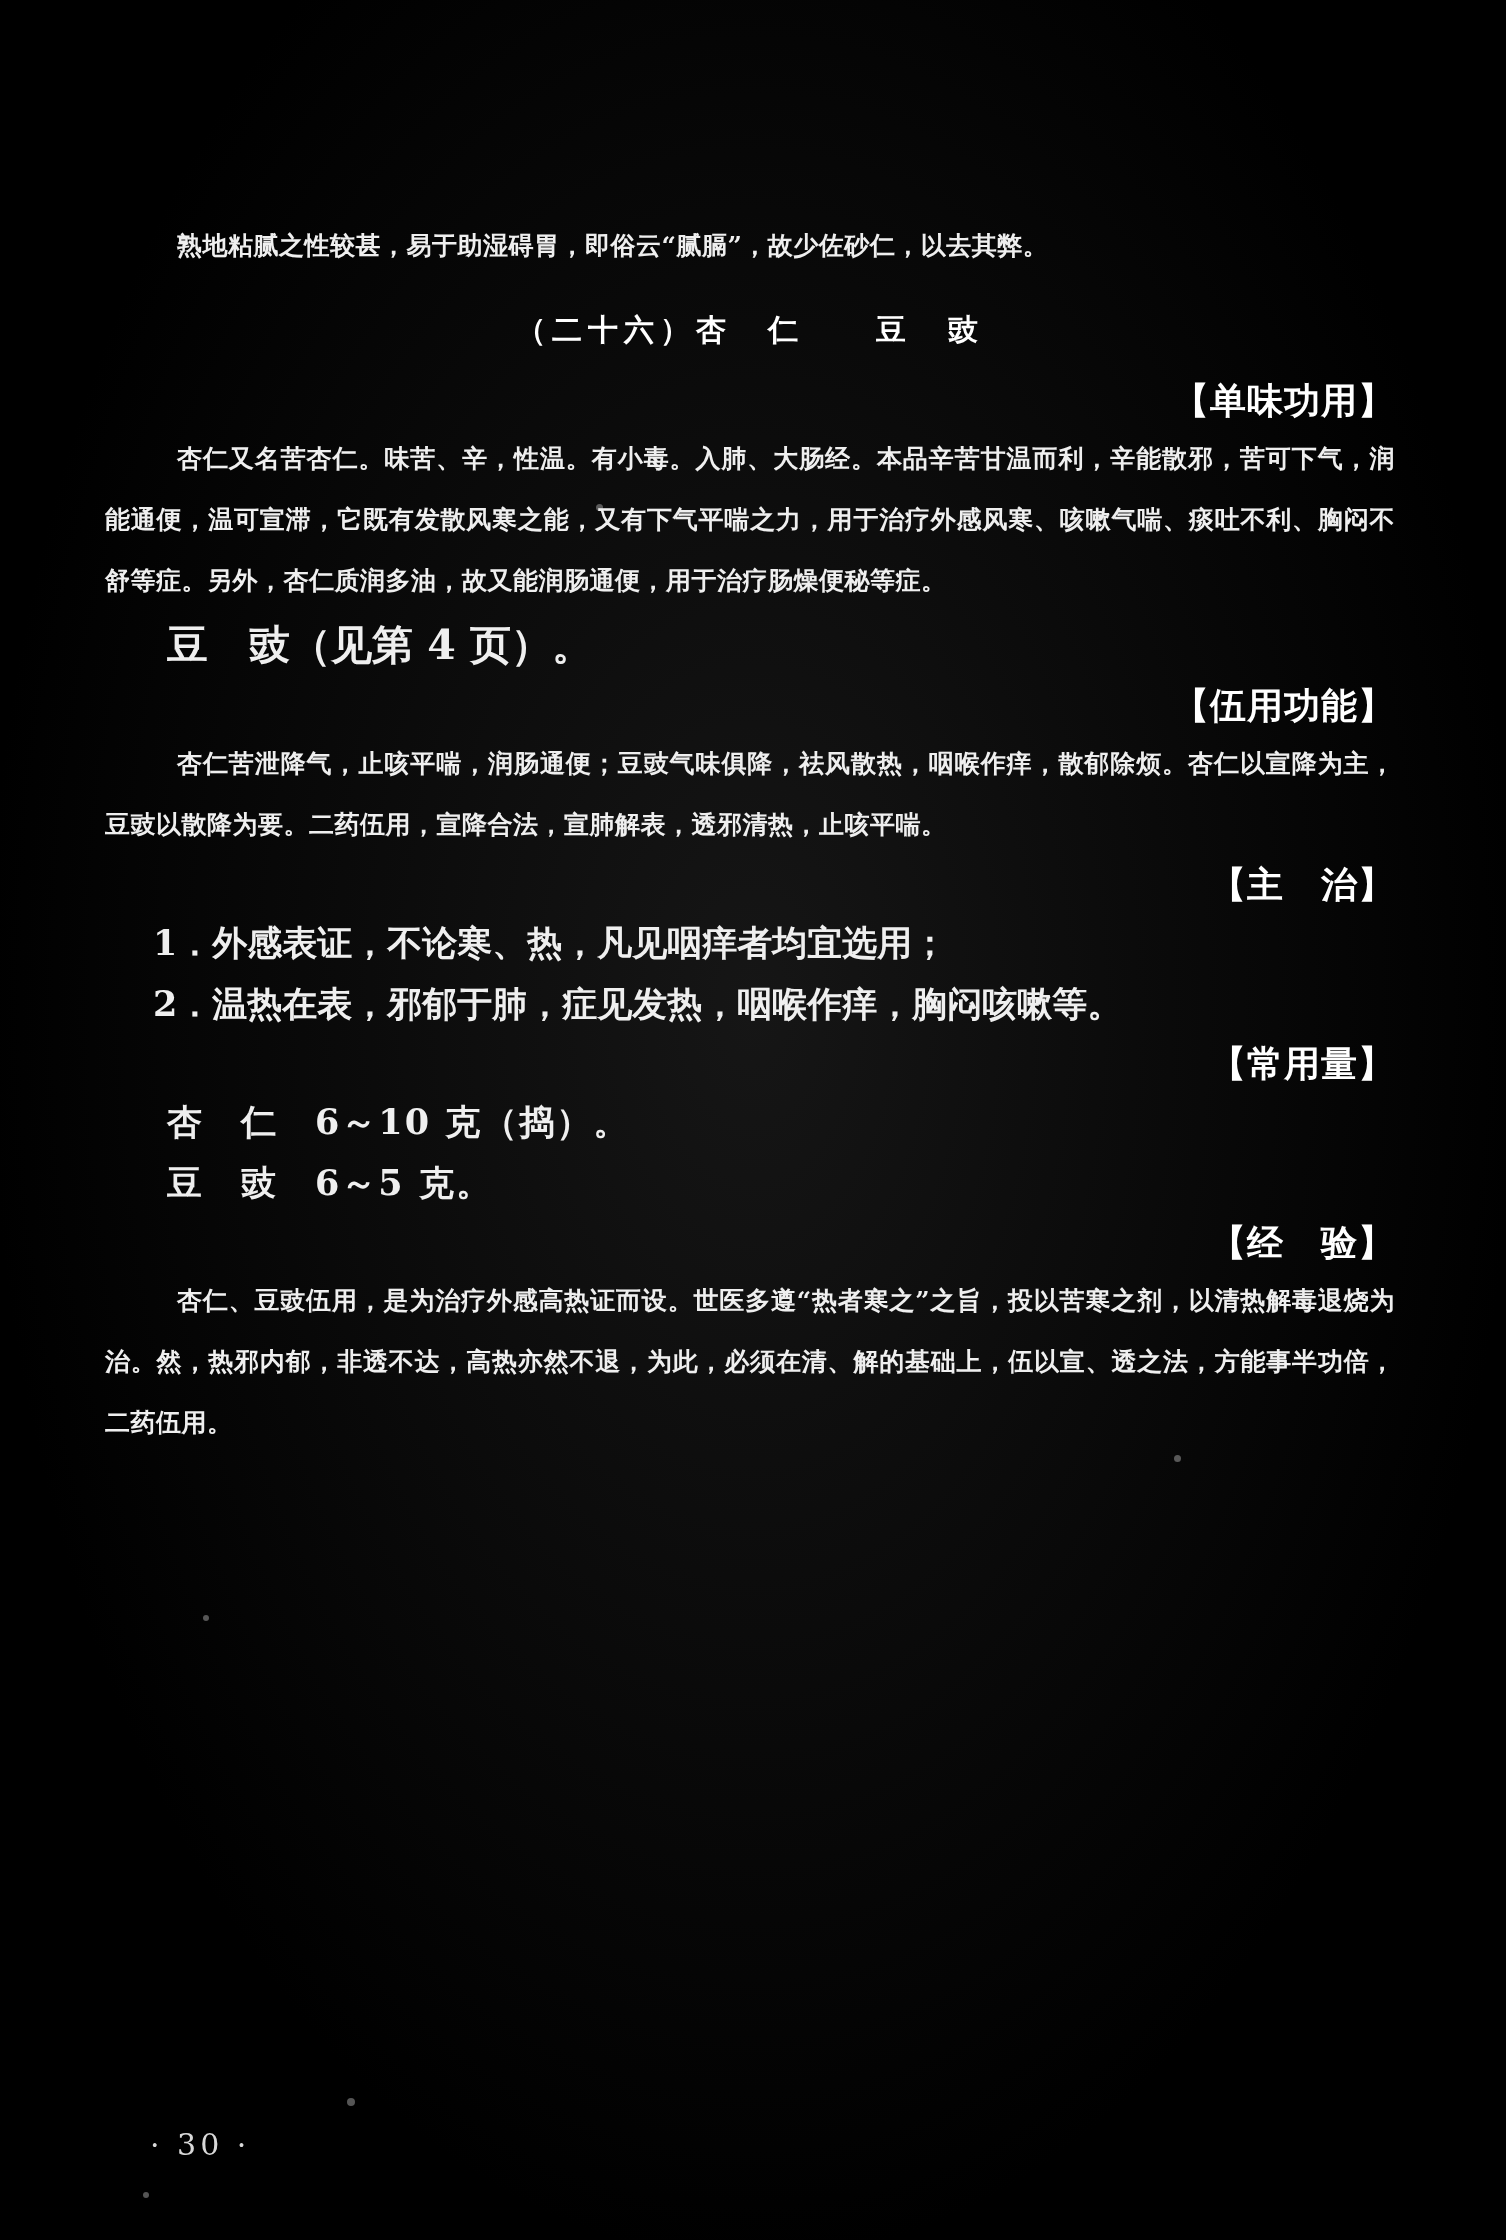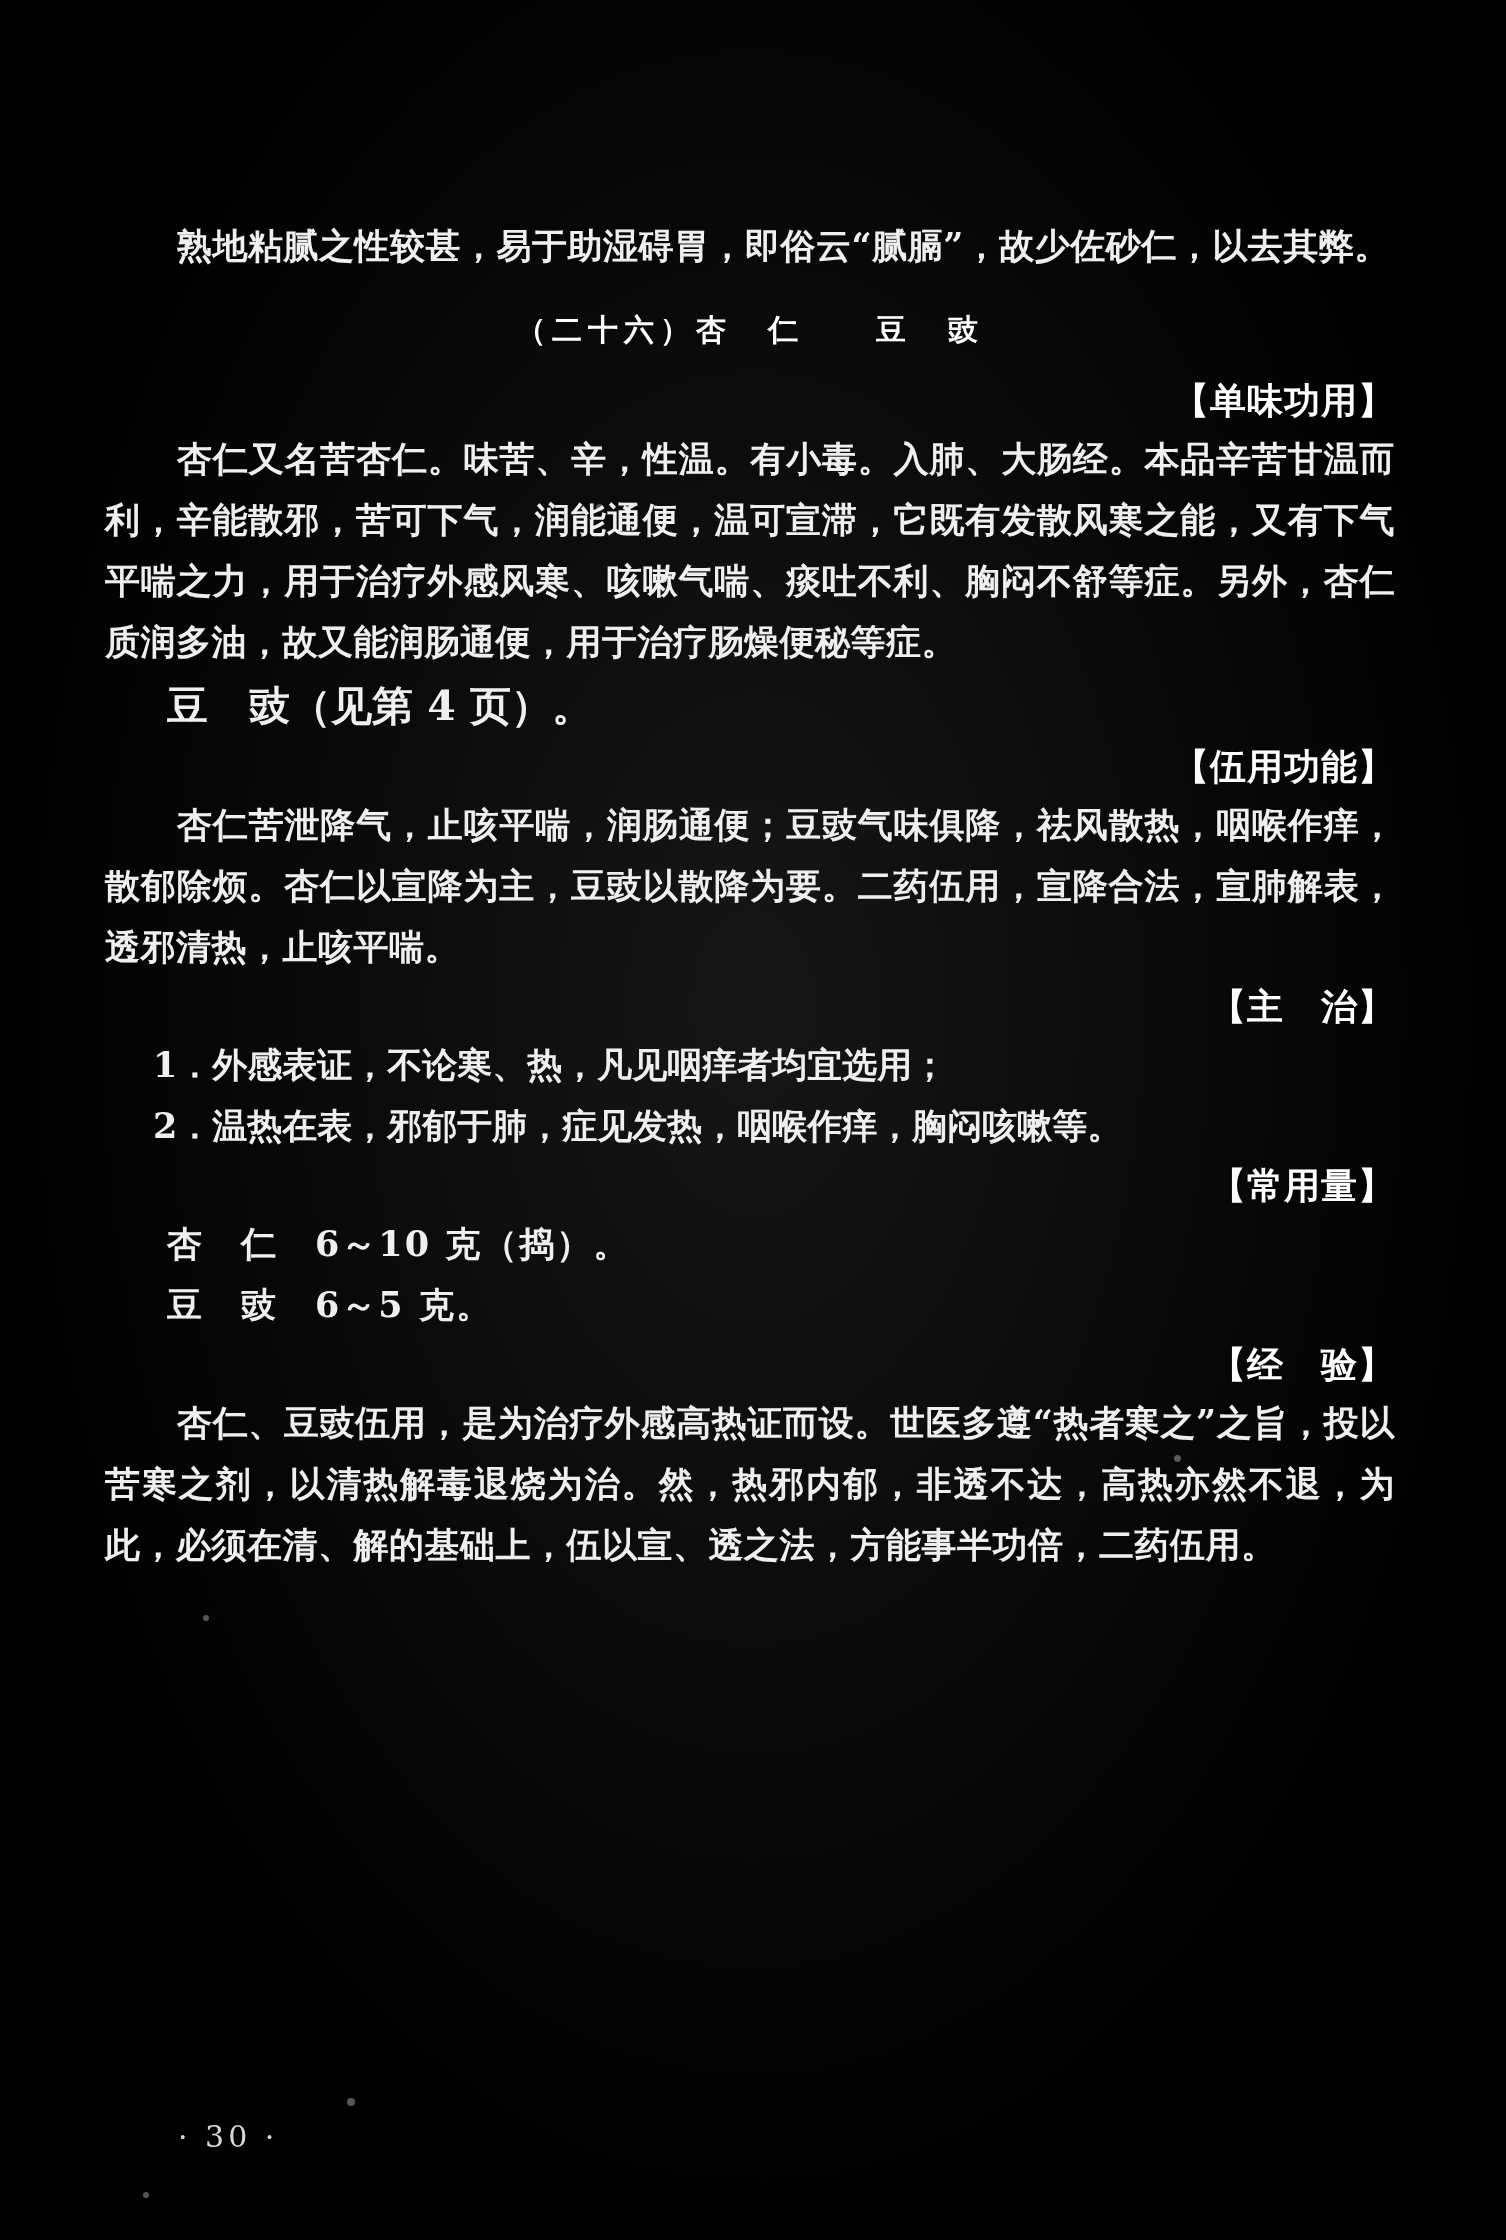--- a/index.html
+++ b/index.html
@@ -38,21 +38,21 @@
     top: 215px;
     width: 1290px;
   }
 
   p, div.line {
     margin: 0;
   }
 
   .body-text {
     font-family: "DejaVu Serif", "Liberation Serif", serif;
-    font-size: 35px;
+    font-size: 25px;
     line-height: 61px;
     letter-spacing: 0.5px;
     color: #efefef;
     text-align: justify;
     font-weight: 600;
   }
 
   .indent {
     text-indent: 72px;
   }
@@ -106,26 +106,25 @@
     font-size: 41px;
     line-height: 61px;
     color: #efefef;
     font-weight: 600;
     padding-left: 62px;
   }
 
   .folio {
     position: absolute;
     left: 150px;
-    bottom: 86px;
+    bottom: 78px;
     font-family: "DejaVu Serif", "Liberation Serif", serif;
     font-size: 30px;
     color: #d8d8d8;
     letter-spacing: 4px;
-    margin-left: 28px;
   }
 
   
   .speck {
     position: absolute;
     background: #9a9a9a;
     border-radius: 50%;
     opacity: 0.55;
   }
 </style>

